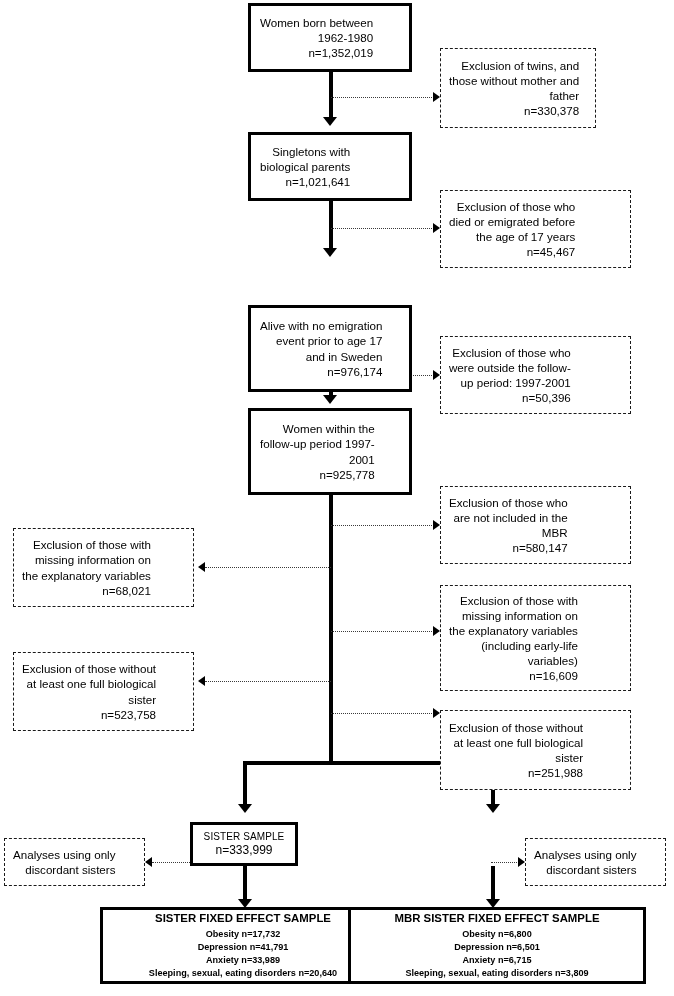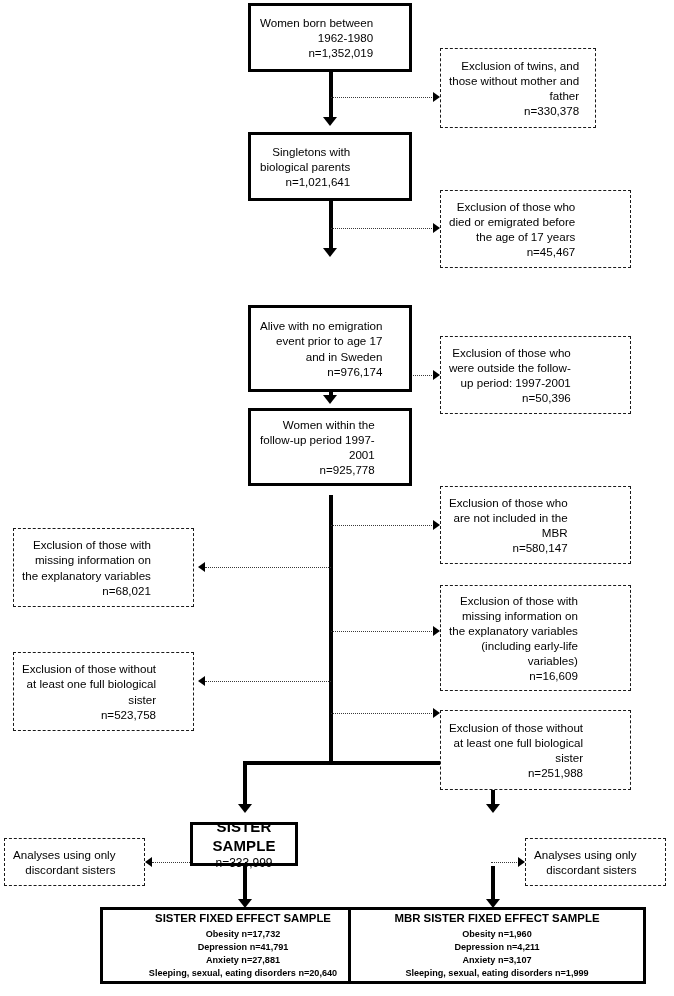--- a/index.html
+++ b/index.html
@@ -34,22 +34,22 @@
   }
   .dashed{
     border:1.6px dashed #1a1a1a;
     padding:6px 8px;
     font-size:11.6px;
   }
   .center{ text-align:center; align-items:center; }
   .left{ text-align:right; align-items:flex-start; }
 
   .sample-title{
-    font-weight:bold;
-    font-size:15px;
+    font-weight:normal;
+    font-size:10px;
     letter-spacing:.1px;
   }
   .sample-n{ font-size:12px; }
 
   .fx-title{
     font-weight:bold;
     font-size:11.4px;
     margin-bottom:2px;
     letter-spacing:0px;
   }
@@ -157,21 +157,21 @@
 
   <div class="box solid left" style="left:248px; top:132px; width:164px; height:69px;">Singletons with
 biological parents
 n=1,021,641</div>
 
   <div class="box solid left" style="left:248px; top:261px; width:164px; height:87px;margin-top:44px;">Alive with no emigration
 event prior to age 17
 and in Sweden
 n=976,174</div>
 
-  <div class="box solid left" style="left:248px; top:408px; width:164px; height:78px;">Women within the
+  <div class="box solid left" style="left:248px; top:408px; width:164px; height:87px;">Women within the
 follow-up period 1997-
 2001
 n=925,778</div>
 
   <div class="box dashed left" style="left:440px; top:48px; width:156px; height:80px;">Exclusion of twins, and
 those without mother and
 father
 n=330,378</div>
 
   <div class="box dashed left" style="left:440px; top:190px; width:191px; height:78px;">Exclusion of those who
@@ -220,25 +220,25 @@
   <div class="box dashed left" style="left:4px; top:838px; width:141px; height:48px;">Analyses using only
 discordant sisters</div>
 
   <div class="box dashed left" style="left:525px; top:838px; width:141px; height:48px;">Analyses using only
 discordant sisters</div>
 
   <div class="box solid center" style="left:100px; top:907px; width:286px; height:77px;">
     <div class="fx-title">SISTER FIXED EFFECT SAMPLE</div>
     <div class="fx-line">Obesity n=17,732</div>
     <div class="fx-line">Depression n=41,791</div>
-    <div class="fx-line">Anxiety n=27,881</div>
+    <div class="fx-line">Anxiety n=33,989</div>
     <div class="fx-line">Sleeping, sexual, eating disorders n=20,640</div>
   </div>
 
   <div class="box solid center" style="left:348px; top:907px; width:298px; height:77px;">
     <div class="fx-title">MBR SISTER FIXED EFFECT SAMPLE</div>
-    <div class="fx-line">Obesity n=1,960</div>
-    <div class="fx-line">Depression n=4,211</div>
-    <div class="fx-line">Anxiety n=3,107</div>
-    <div class="fx-line">Sleeping, sexual, eating disorders n=1,999</div>
+    <div class="fx-line">Obesity n=6,800</div>
+    <div class="fx-line">Depression n=6,501</div>
+    <div class="fx-line">Anxiety n=6,715</div>
+    <div class="fx-line">Sleeping, sexual, eating disorders n=3,809</div>
   </div>
 
 </div>
 
 </body></html>

